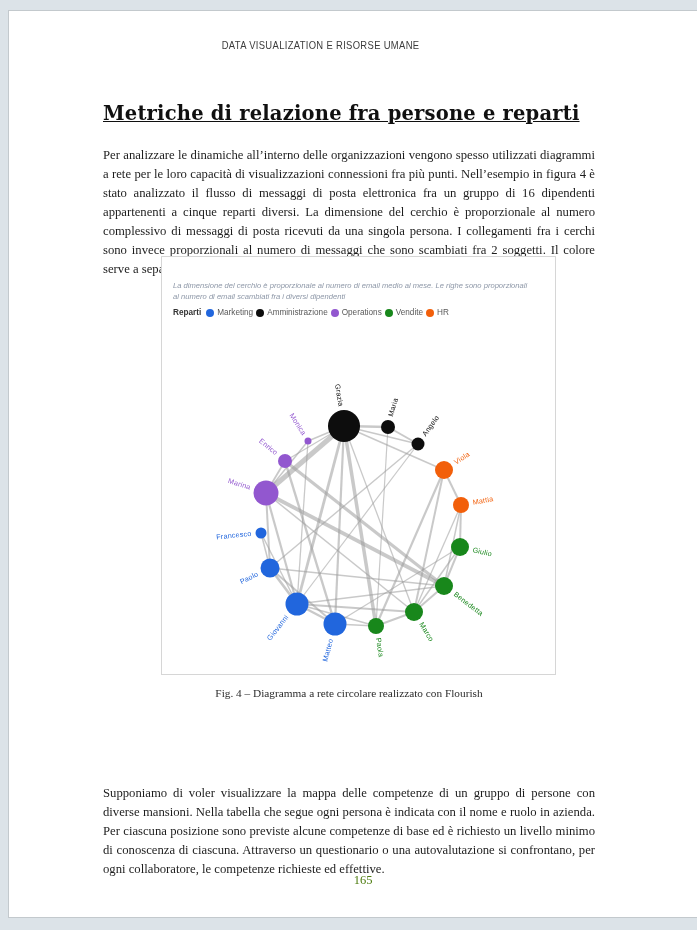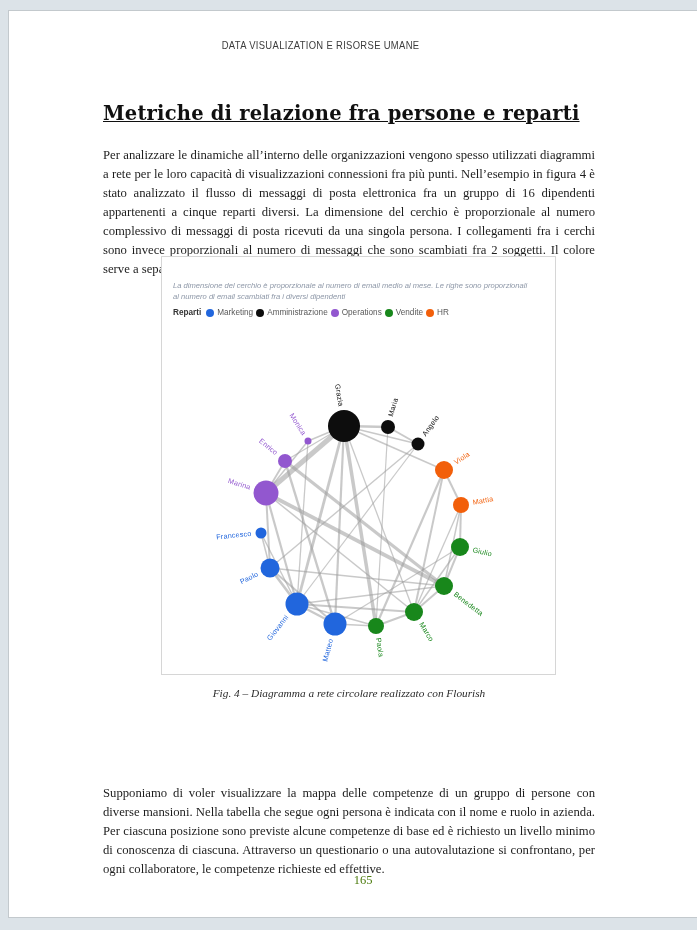--- a/index.html
+++ b/index.html
@@ -39,21 +39,21 @@
   .fig-title{font-size:13.5px;font-weight:bold;color:#3b3b3b;letter-spacing:0.1px;}
   .fig-subtitle{font-size:12px;color:#4e4e4e;margin-top:2px;}
   .fig-desc{font-size:7.6px;color:#8d97a7;line-height:1.4;margin-top:16px;width:360px;font-style:italic;}
   .fig-legend{margin-top:6px;font-size:8.2px;color:#595959;display:flex;align-items:flex-start;flex-wrap:wrap;}
   .legend-title{font-weight:bold;color:#333;margin-right:5px;}
   .legend-item{display:inline-flex;align-items:center;margin-right:3px;}
   .legend-dot{width:8px;height:8px;border-radius:50%;display:inline-block;margin-right:3px;}
   .net-svg{position:absolute;left:0;top:0;}
   .fig-caption{
     position:absolute;left:94px;top:676px;width:492px;text-align:center;
-    font-size:11.3px;font-style:italic;color:#2c2c2c;
+    font-size:11.3px;color:#2c2c2c;
   }
   .page-number{
     position:absolute;left:94px;top:862px;width:520px;text-align:center;
     font-size:12.5px;color:#4d7c0f;
   }
 </style>
 </head>
 <body>
 
 <div class="page">

